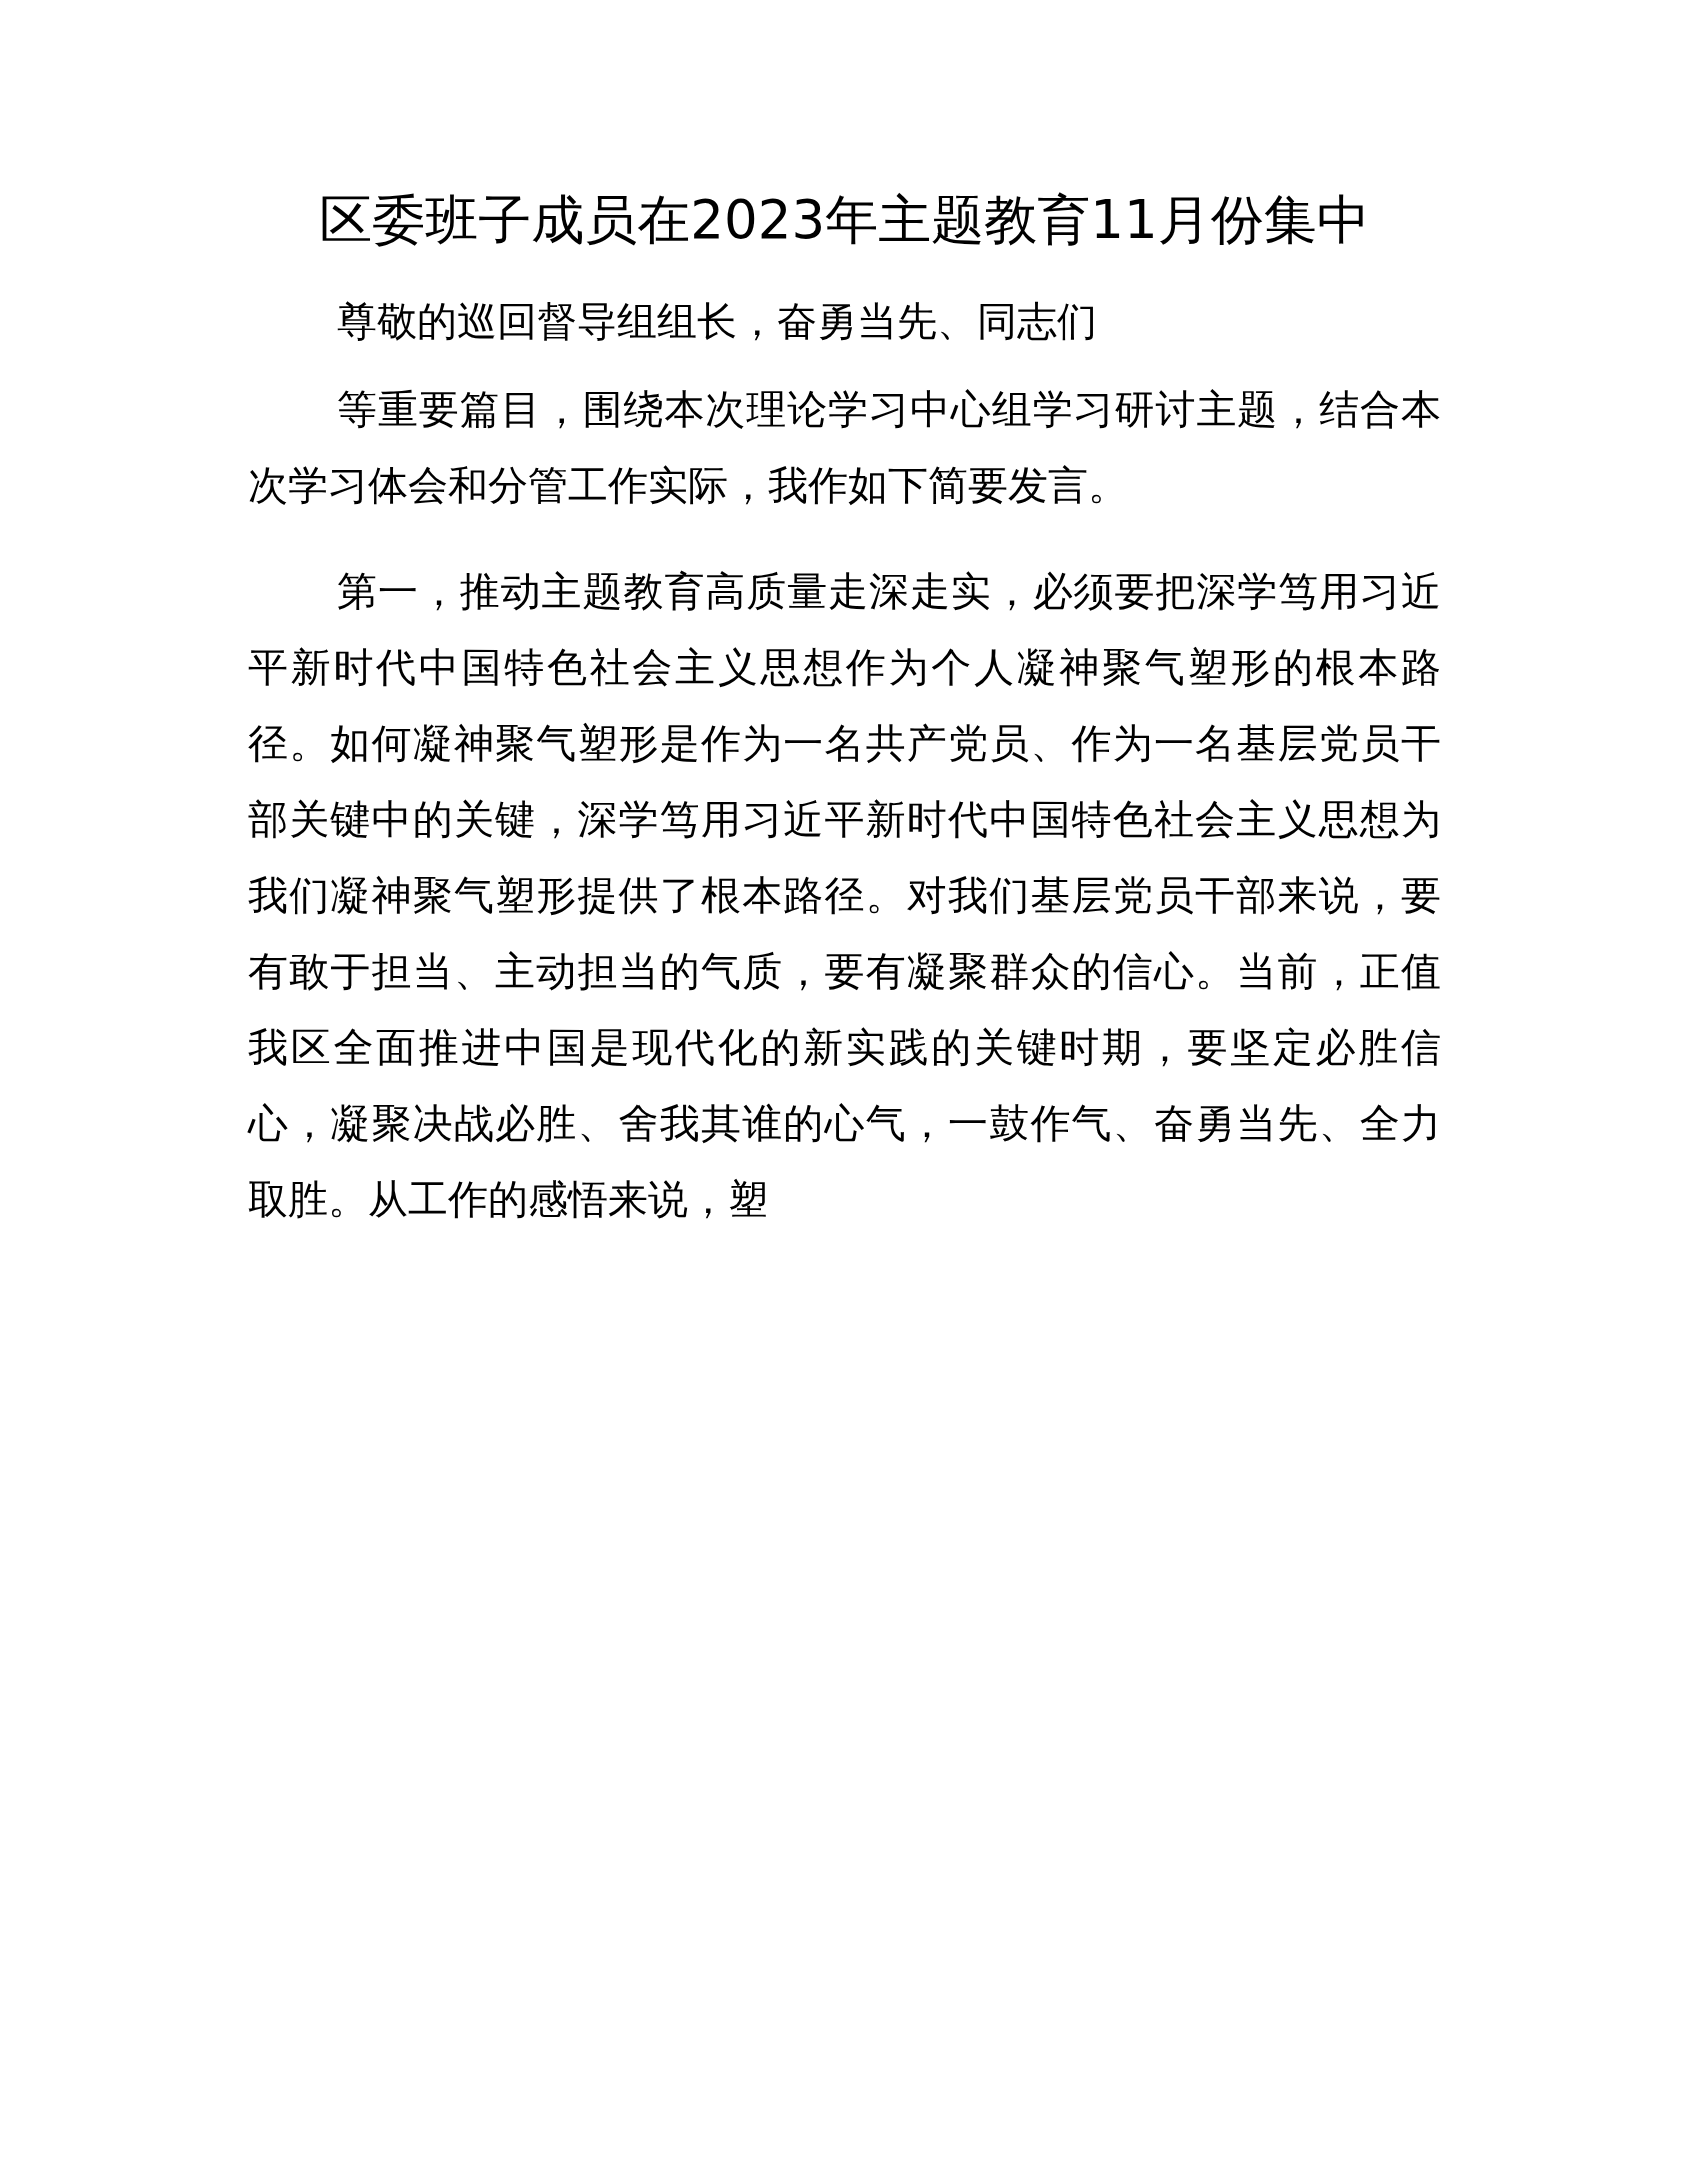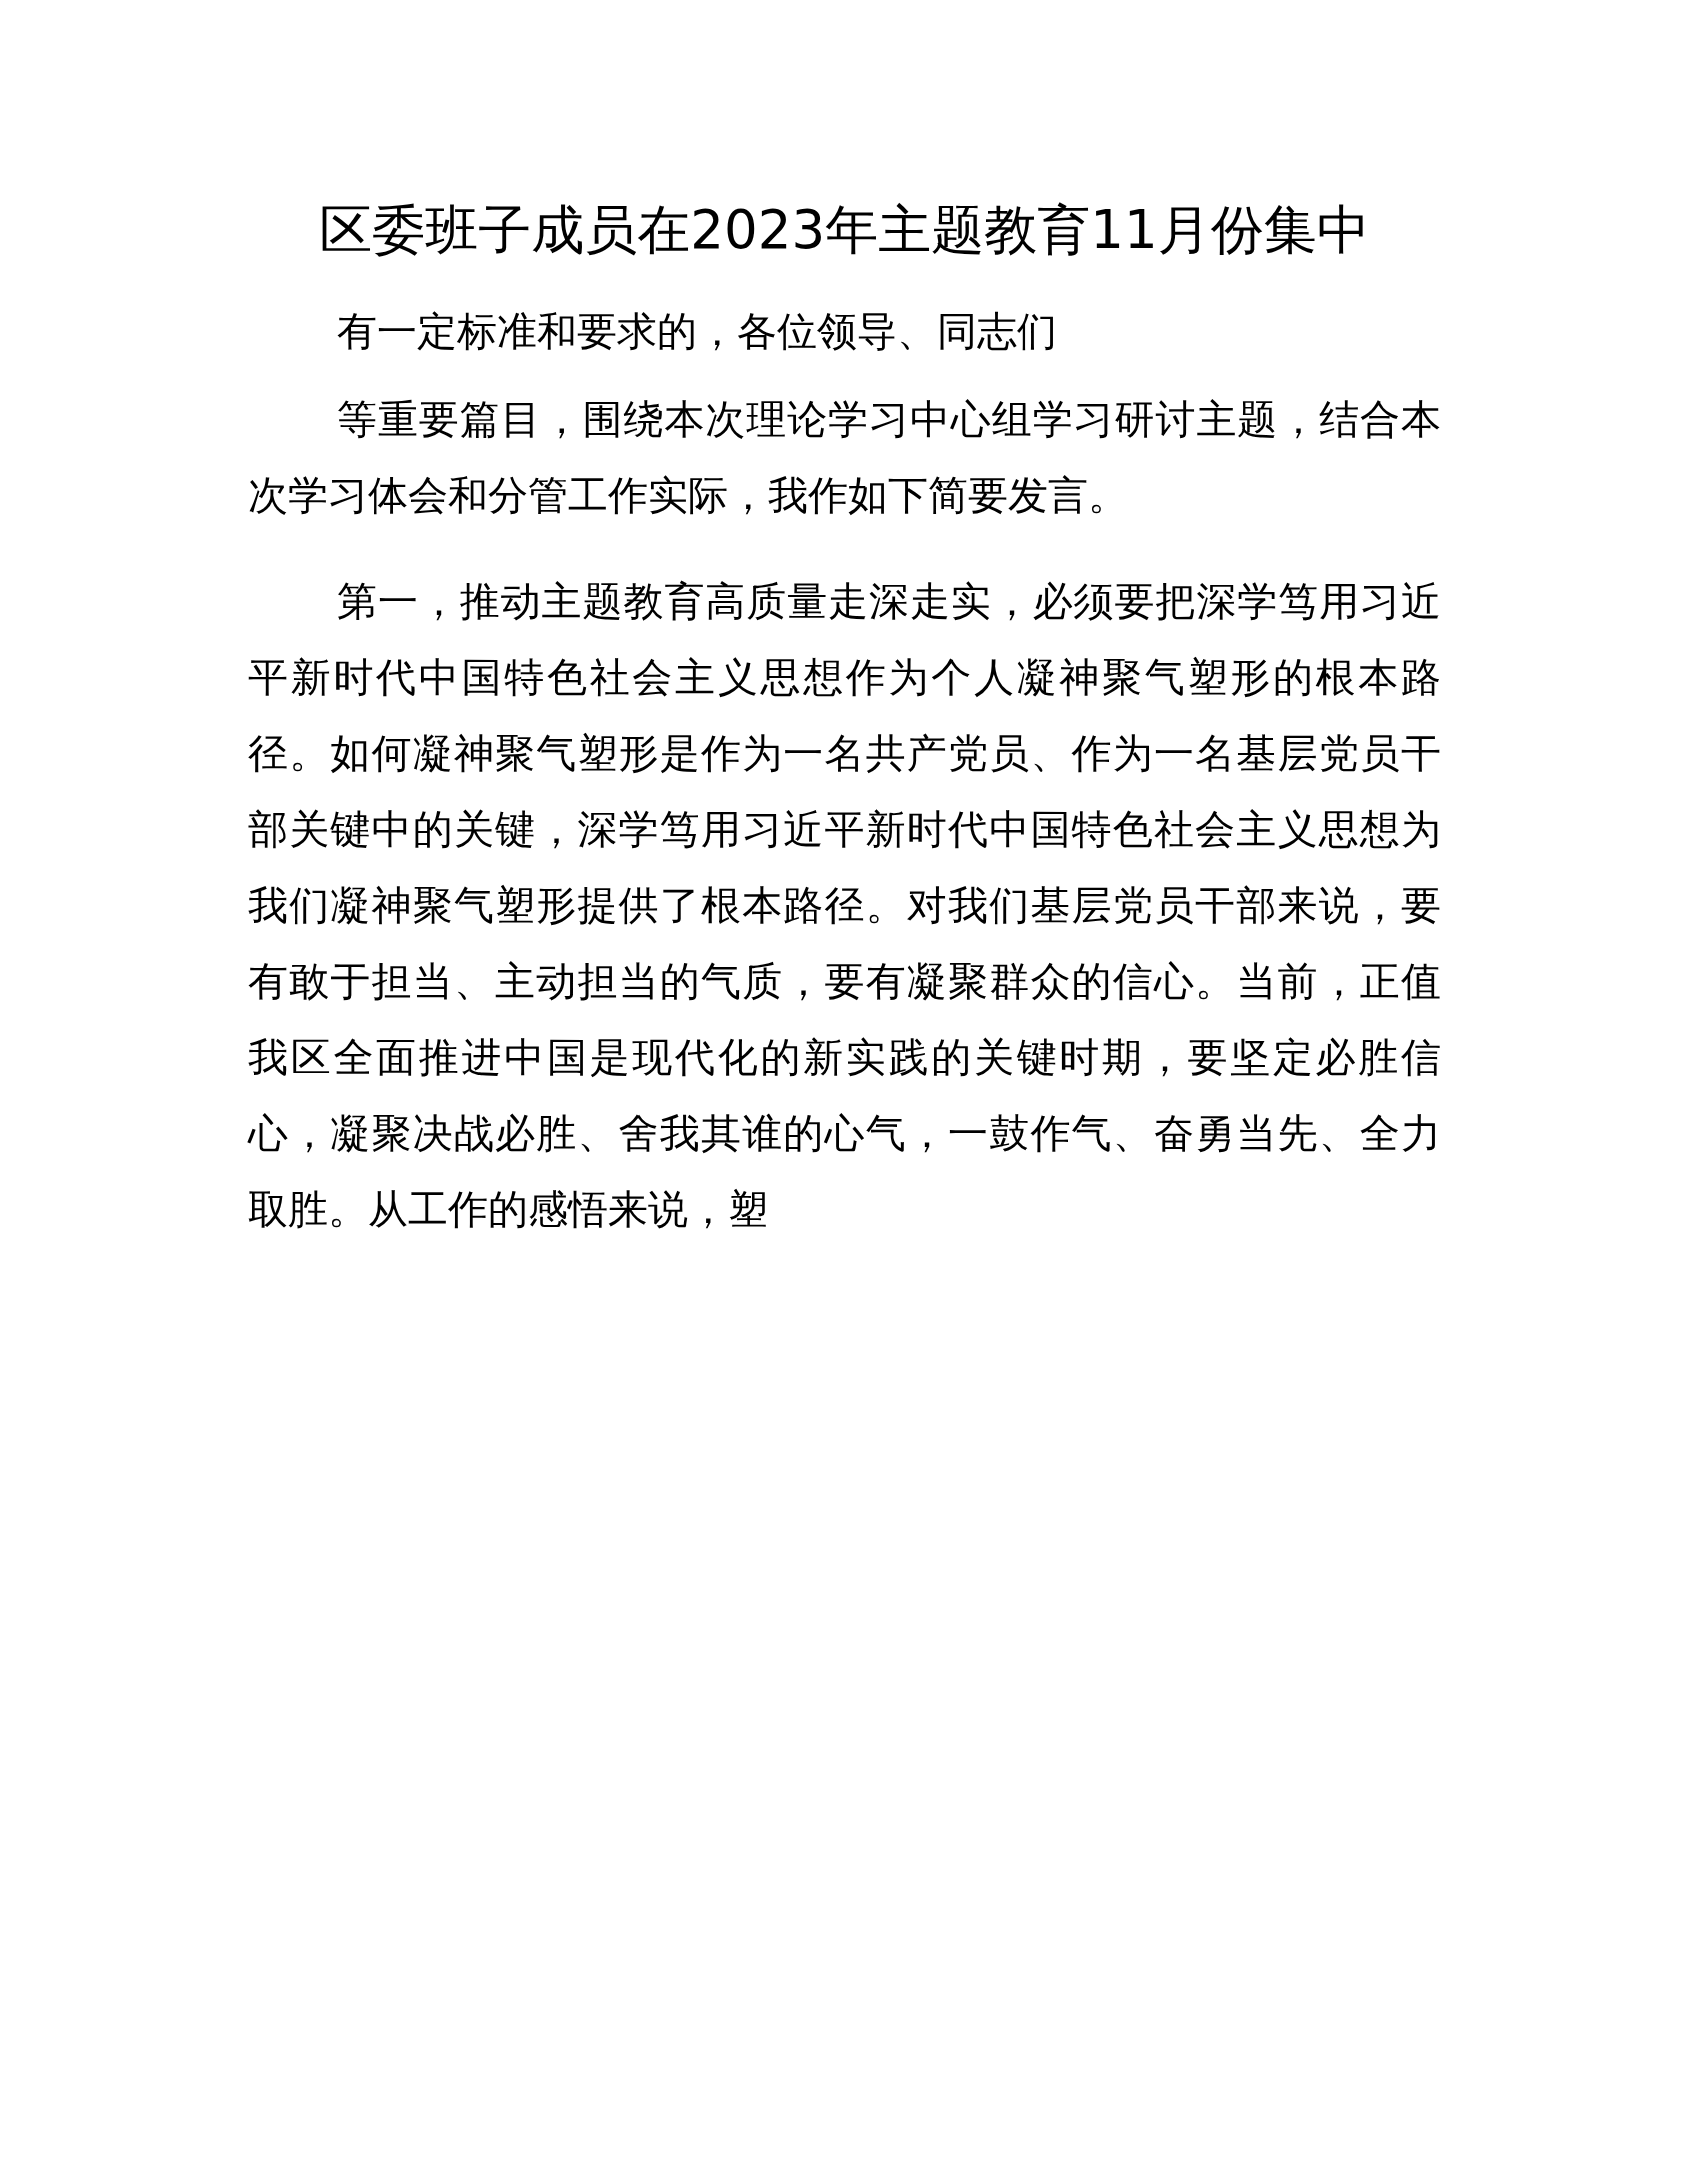--- a/index.html
+++ b/index.html
@@ -11,21 +11,21 @@
       width: 1683px;
       height: 2178px;
       position: relative;
       overflow: hidden;
       color: #000000;
       font-family: "DejaVu Sans", "Liberation Sans", sans-serif;
     }
     .page {
       position: absolute;
       left: 248px;
-      top: 190px;
+      top: 180px;
       width: 1193px;
     }
     .title {
       margin: 0;
       font-size: 53px;
       font-weight: normal;
       line-height: 79px;
       text-align: center;
       letter-spacing: 0px;
     }
@@ -49,20 +49,20 @@
     .para.gap-lg { margin-top: 30px; }
   </style>
 </head>
 <body>
 
 <div class="page">
   <h1 class="title">
     <span>区委班子成员在2023年主题教育11月份集中</span>
   </h1>
 
-  <p class="salutation">有一定标准和要求的，各位领导、同志们</p>
+  <p class="salutation">尊敬的巡回督导组组长，奋勇当先、同志们</p>
 
   <p class="para gap-sm">等重要篇目，围绕本次理论学习中心组学习研讨主题，结合本次学习体会和分管工作实际，我作如下简要发言。</p>
 
 
   <p class="para gap-lg">第一，推动主题教育高质量走深走实，必须要把深学笃用习近平新时代中国特色社会主义思想作为个人凝神聚气塑形的根本路径。如何凝神聚气塑形是作为一名共产党员、作为一名基层党员干部关键中的关键，深学笃用习近平新时代中国特色社会主义思想为我们凝神聚气塑形提供了根本路径。对我们基层党员干部来说，要有敢于担当、主动担当的气质，要有凝聚群众的信心。当前，正值我区全面推进中国是现代化的新实践的关键时期，要坚定必胜信心，凝聚决战必胜、舍我其谁的心气，一鼓作气、奋勇当先、全力取胜。从工作的感悟来说，塑</p>
 </div>
 
 
 </body></html>

